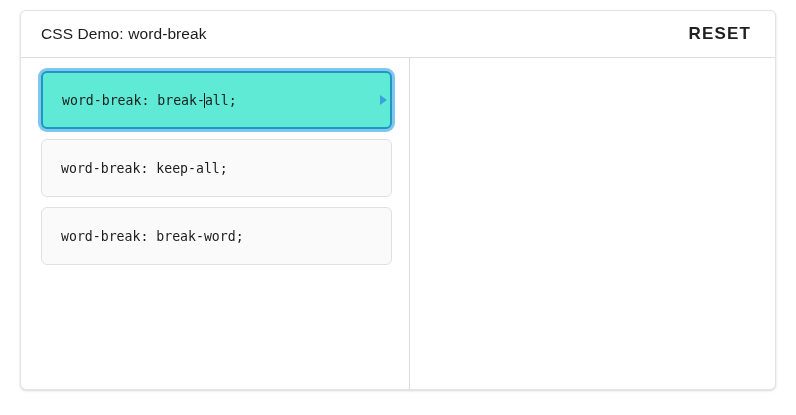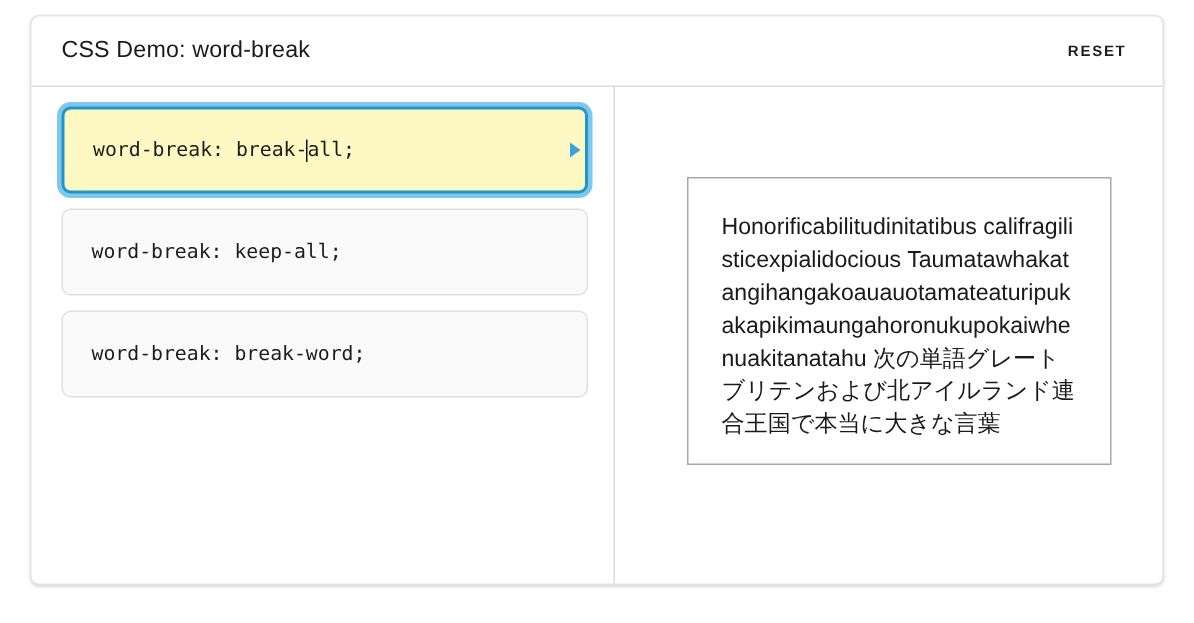--- a/index.html
+++ b/index.html
@@ -44,21 +44,21 @@
     padding: 0 20px 0 20px;
   }
   .card-title {
     font-size: 15.5px;
     color: #1b1b1b;
     letter-spacing: 0.1px;
     font-weight: 400;
     white-space: nowrap;
   }
   .reset-button {
-    font-size: 10px;
+    font-size: 17px;
     font-weight: bold;
     letter-spacing: 1.15px;
     color: #1f1f1f;
     background: transparent;
     border: none;
     padding: 6px 4px;
     cursor: pointer;
     font-family: "Liberation Sans", sans-serif;
     white-space: nowrap;
   }
@@ -98,21 +98,21 @@
     padding-left: 19px;
     cursor: pointer;
     font-family: "DejaVu Sans Mono", monospace;
     font-size: 13.2px;
     color: #1c1c1c;
     letter-spacing: 0px;
   }
   .option-card:last-child { margin-bottom: 17px; }
 
   .option-card.selected {
-    background: #fef9c3;
+    background: #5eead4;
     border: 2px solid #2196c4;
     box-shadow: 0 0 0 3px #7ec8ef;
   }
 
   .option-label { white-space: pre; }
 
   
   .caret {
     display: inline-block;
     width: 1px;
@@ -182,20 +182,15 @@
       <div class="option-card">
         <span class="option-label">word-break: keep-all;</span>
       </div>
 
       <div class="option-card">
         <span class="option-label">word-break: break-word;</span>
       </div>
 
     </div>
 
-    <div class="preview-pane">
-      <div class="preview-box">
-        <p class="preview-text">Honorificabilitudinitatibus califragilisticexpialidocious Taumatawhakatangihangakoauauotamateaturipukakapikimaungahoronukupokaiwhenuakitanatahu 次の単語グレートブリテンおよび北アイルランド連合王国で本当に大きな言葉</p>
-      </div>
-    </div>
 
   </div>
 </div>
 
 </body></html>

